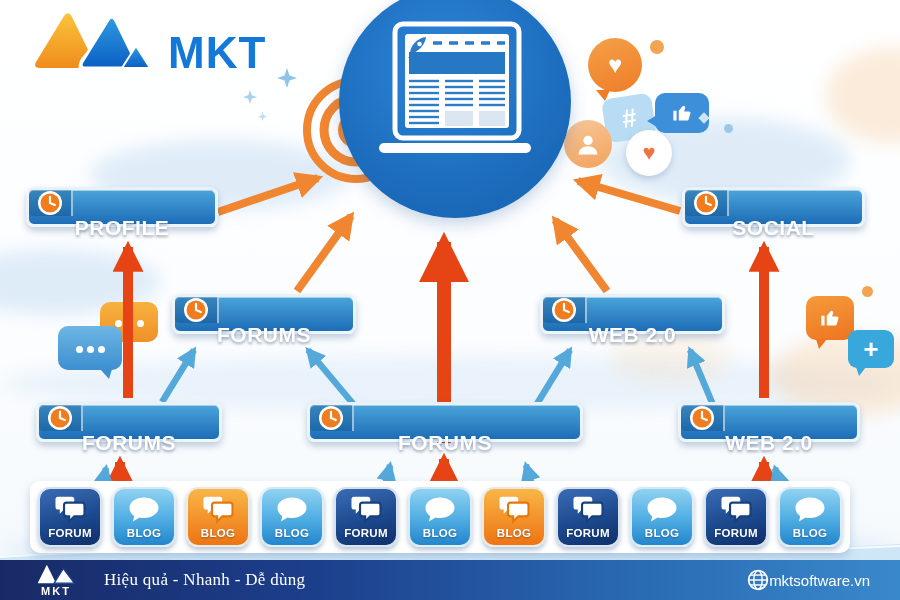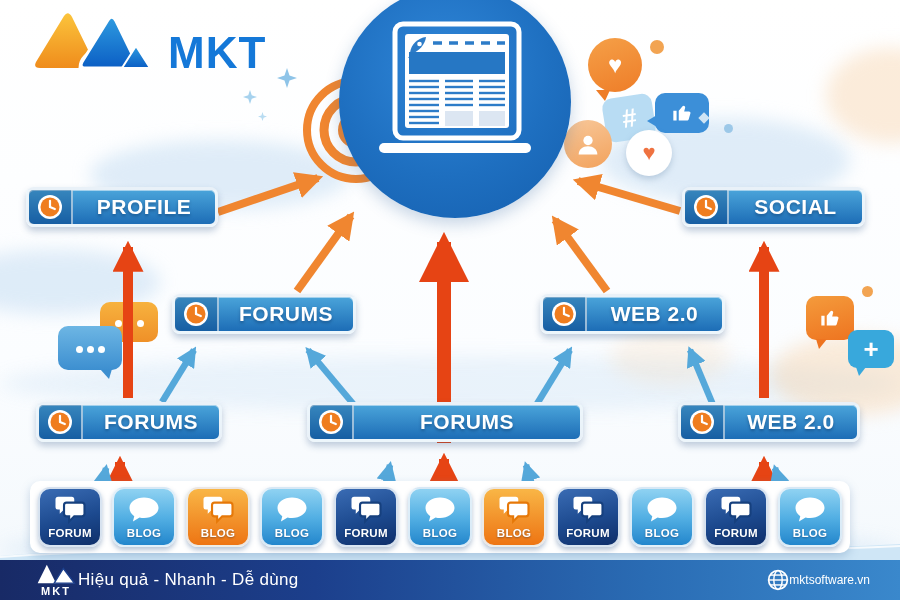--- a/index.html
+++ b/index.html
@@ -17,21 +17,21 @@
   .aR2{stroke:#e64414;stroke-width:14;marker-end:url(#mR2);}
   .aB{stroke:#55a8da;stroke-width:6.5;marker-end:url(#mB);}
   
   .circle{position:absolute;left:339px;top:-14px;width:232px;height:232px;border-radius:50%;
           background:radial-gradient(circle at 45% 35%,#2f86d8 0%,#1e6fc0 55%,#155fae 100%);
           box-shadow:0 6px 16px rgba(40,90,150,.25);z-index:2;}
   
   .bar{position:absolute;display:flex;align-items:stretch;height:40px;box-sizing:border-box;
        background:linear-gradient(#4aa4da,#1d6db6);
        border:3px solid rgba(255,255,255,.9);border-radius:8px;
-       box-shadow:0 4px 7px rgba(40,80,130,.28), inset 0 1px 0 rgba(255,255,255,.5);z-index:4;}
+       box-shadow:0 4px 7px rgba(40,80,130,.28), inset 0 1px 0 rgba(255,255,255,.5);z-index:4;flex-direction:column;}
   .clock-slot{width:42px;display:flex;align-items:center;justify-content:center;
        background:rgba(8,56,116,.28);border-right:2px solid rgba(255,255,255,.55);
        border-radius:4px 0 0 4px;}
   .clock-slot svg{width:26px;height:26px;}
   .bar-label{flex:1;display:flex;align-items:center;justify-content:center;
        color:#fff;font-weight:bold;font-size:21px;letter-spacing:.5px;
        text-shadow:0 2px 3px rgba(0,30,70,.35);}
   #bar-profile{left:26px;top:187px;width:192px;}
   #bar-social{left:682px;top:187px;width:183px;text-align:center;}
   #bar-forums-mid-left{left:172px;top:294px;width:184px;}
@@ -61,22 +61,22 @@
   .glyph{color:#fff;font-weight:bold;}
   .dots span{display:inline-block;width:7px;height:7px;border-radius:50%;background:#fff;margin:0 2px;}
   .tail{position:absolute;width:0;height:0;border-style:solid;}
   
   .wave{position:absolute;left:0;top:538px;z-index:2;}
   .footer{position:absolute;left:0;top:560px;width:900px;height:40px;z-index:6;
       background:linear-gradient(90deg,#182a66 0%,#1c3f8c 35%,#2a6cb4 72%,#3a88cc 100%);
       display:flex;align-items:center;color:#fff;}
   .f-logo{margin-left:34px;display:flex;flex-direction:column;align-items:center;line-height:1;}
   .f-logo-text{font-size:11px;font-weight:bold;letter-spacing:2px;margin-top:1px;}
-  .f-tagline{font-size:17px;letter-spacing:.3px;}
-  .f-right{margin-left:auto;margin-right:30px;display:flex;align-items:center;gap:0;font-size:12px;}
+  .f-tagline{margin-left:26px;font-size:17px;letter-spacing:.3px;font-family:Liberation Serif, serif;}
+  .f-right{margin-left:auto;margin-right:30px;display:flex;align-items:center;gap:0;font-size:15px;}
 </style>
 </head>
 <body>
 
 <div class="stage">
 
   <div class="cloud cb" style="left:90px;top:140px;width:260px;height:70px;"></div>
   <div class="cloud cb" style="left:600px;top:118px;width:250px;height:85px;"></div>
   <div class="cloud cb" style="left:-50px;top:250px;width:210px;height:64px;"></div>
   <div class="cloud cb" style="left:0px;top:356px;width:900px;height:55px;opacity:.6;"></div>

